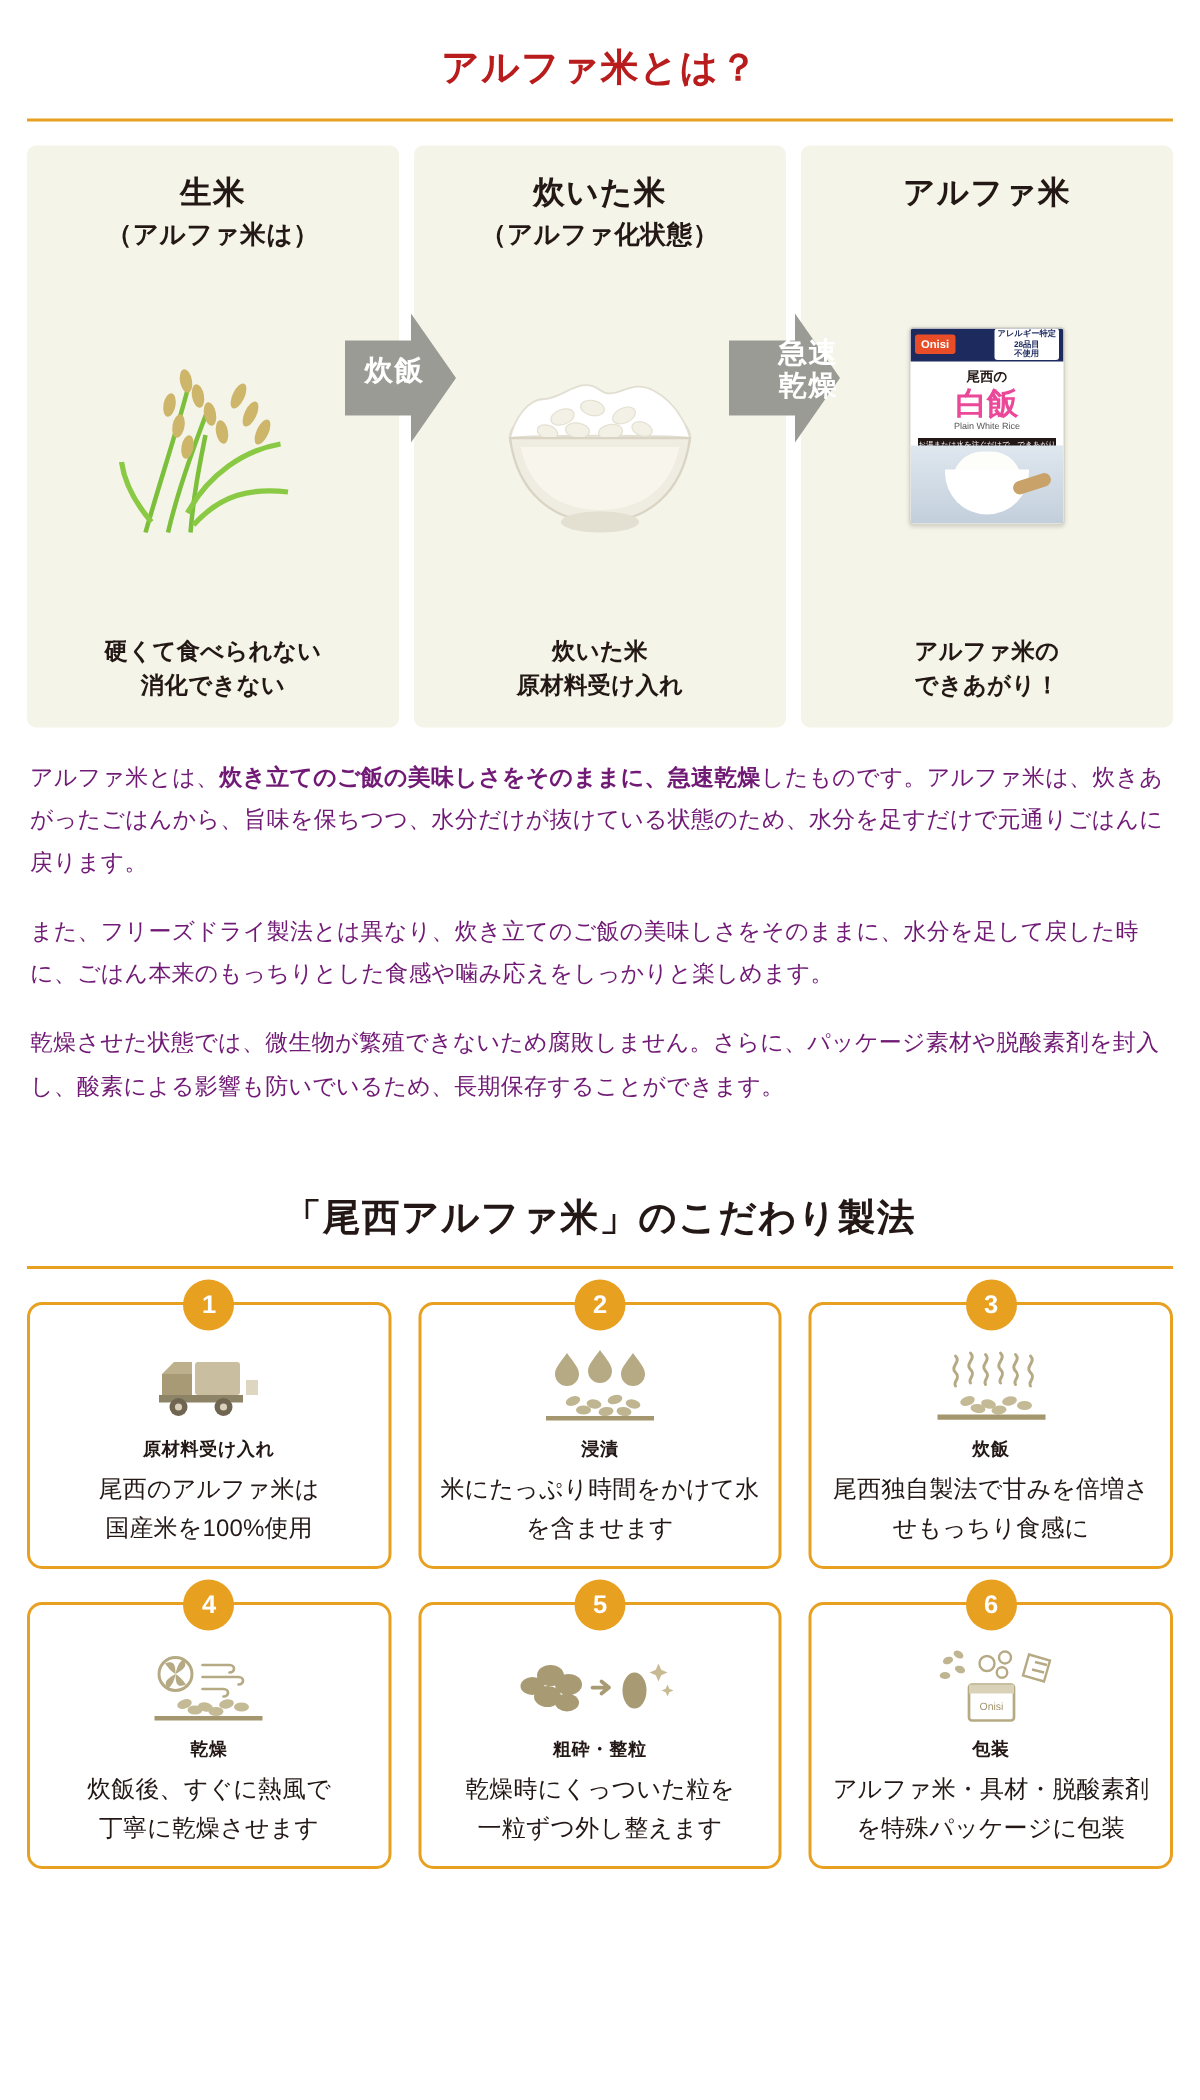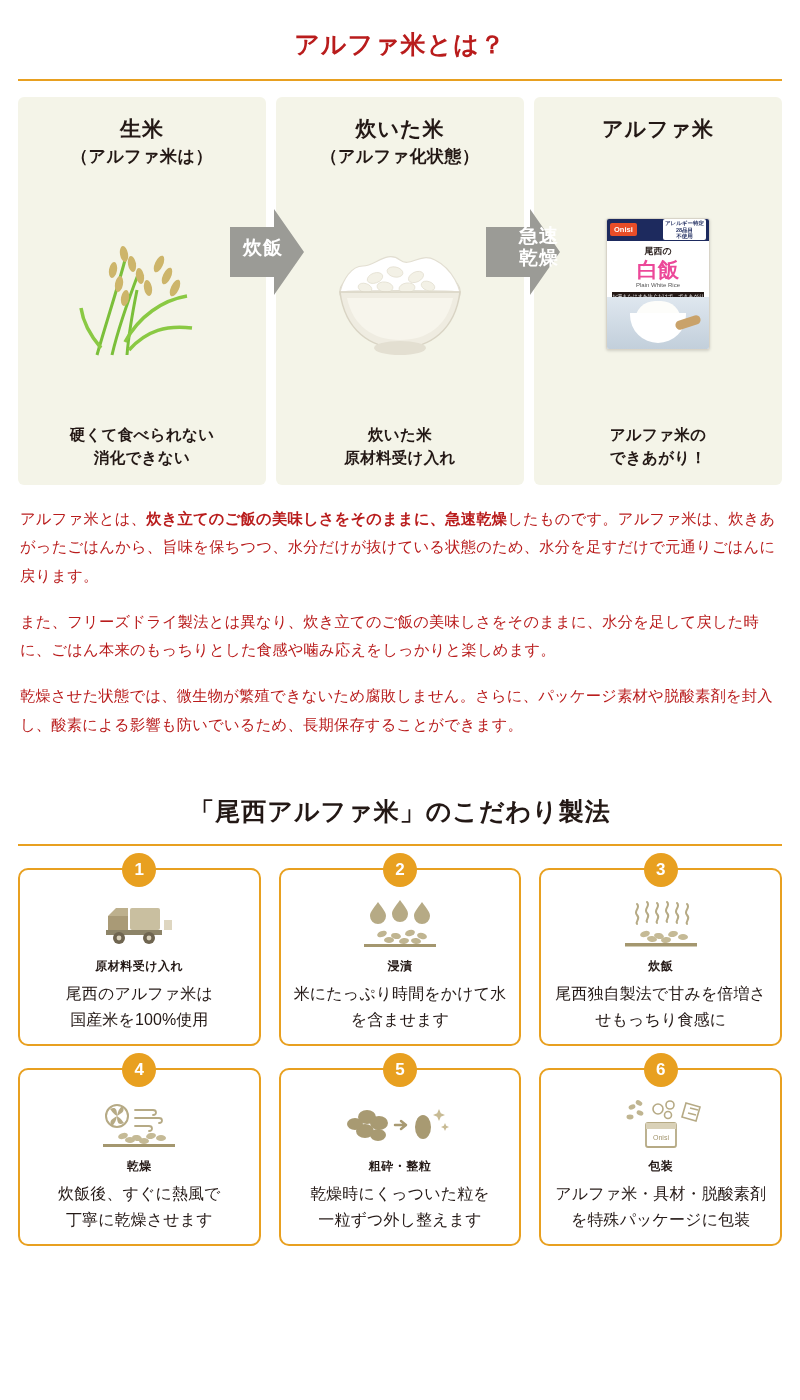--- a/index.html
+++ b/index.html
@@ -100,21 +100,21 @@
   }
   .arrow-label-1 { left: 208px; top: 140px; }
   .arrow-label-2 { left: 484px; top: 128px; }
 
   
   .body-copy {
     margin: 20px 20px 0 20px;
     font-size: 15.3px;
     line-height: 1.85;
     letter-spacing: 0.2px;
-    color: #b91c1c;
+    color: #701a75;
   }
   .body-copy p { margin-bottom: 18px; }
   .body-copy p:last-child { margin-bottom: 0; }
   .body-copy b { font-weight: bold; }
 
   
   .sec2 { margin-top: 56px; }
   .sec2-title {
     text-align: center;
     font-size: 25px;

